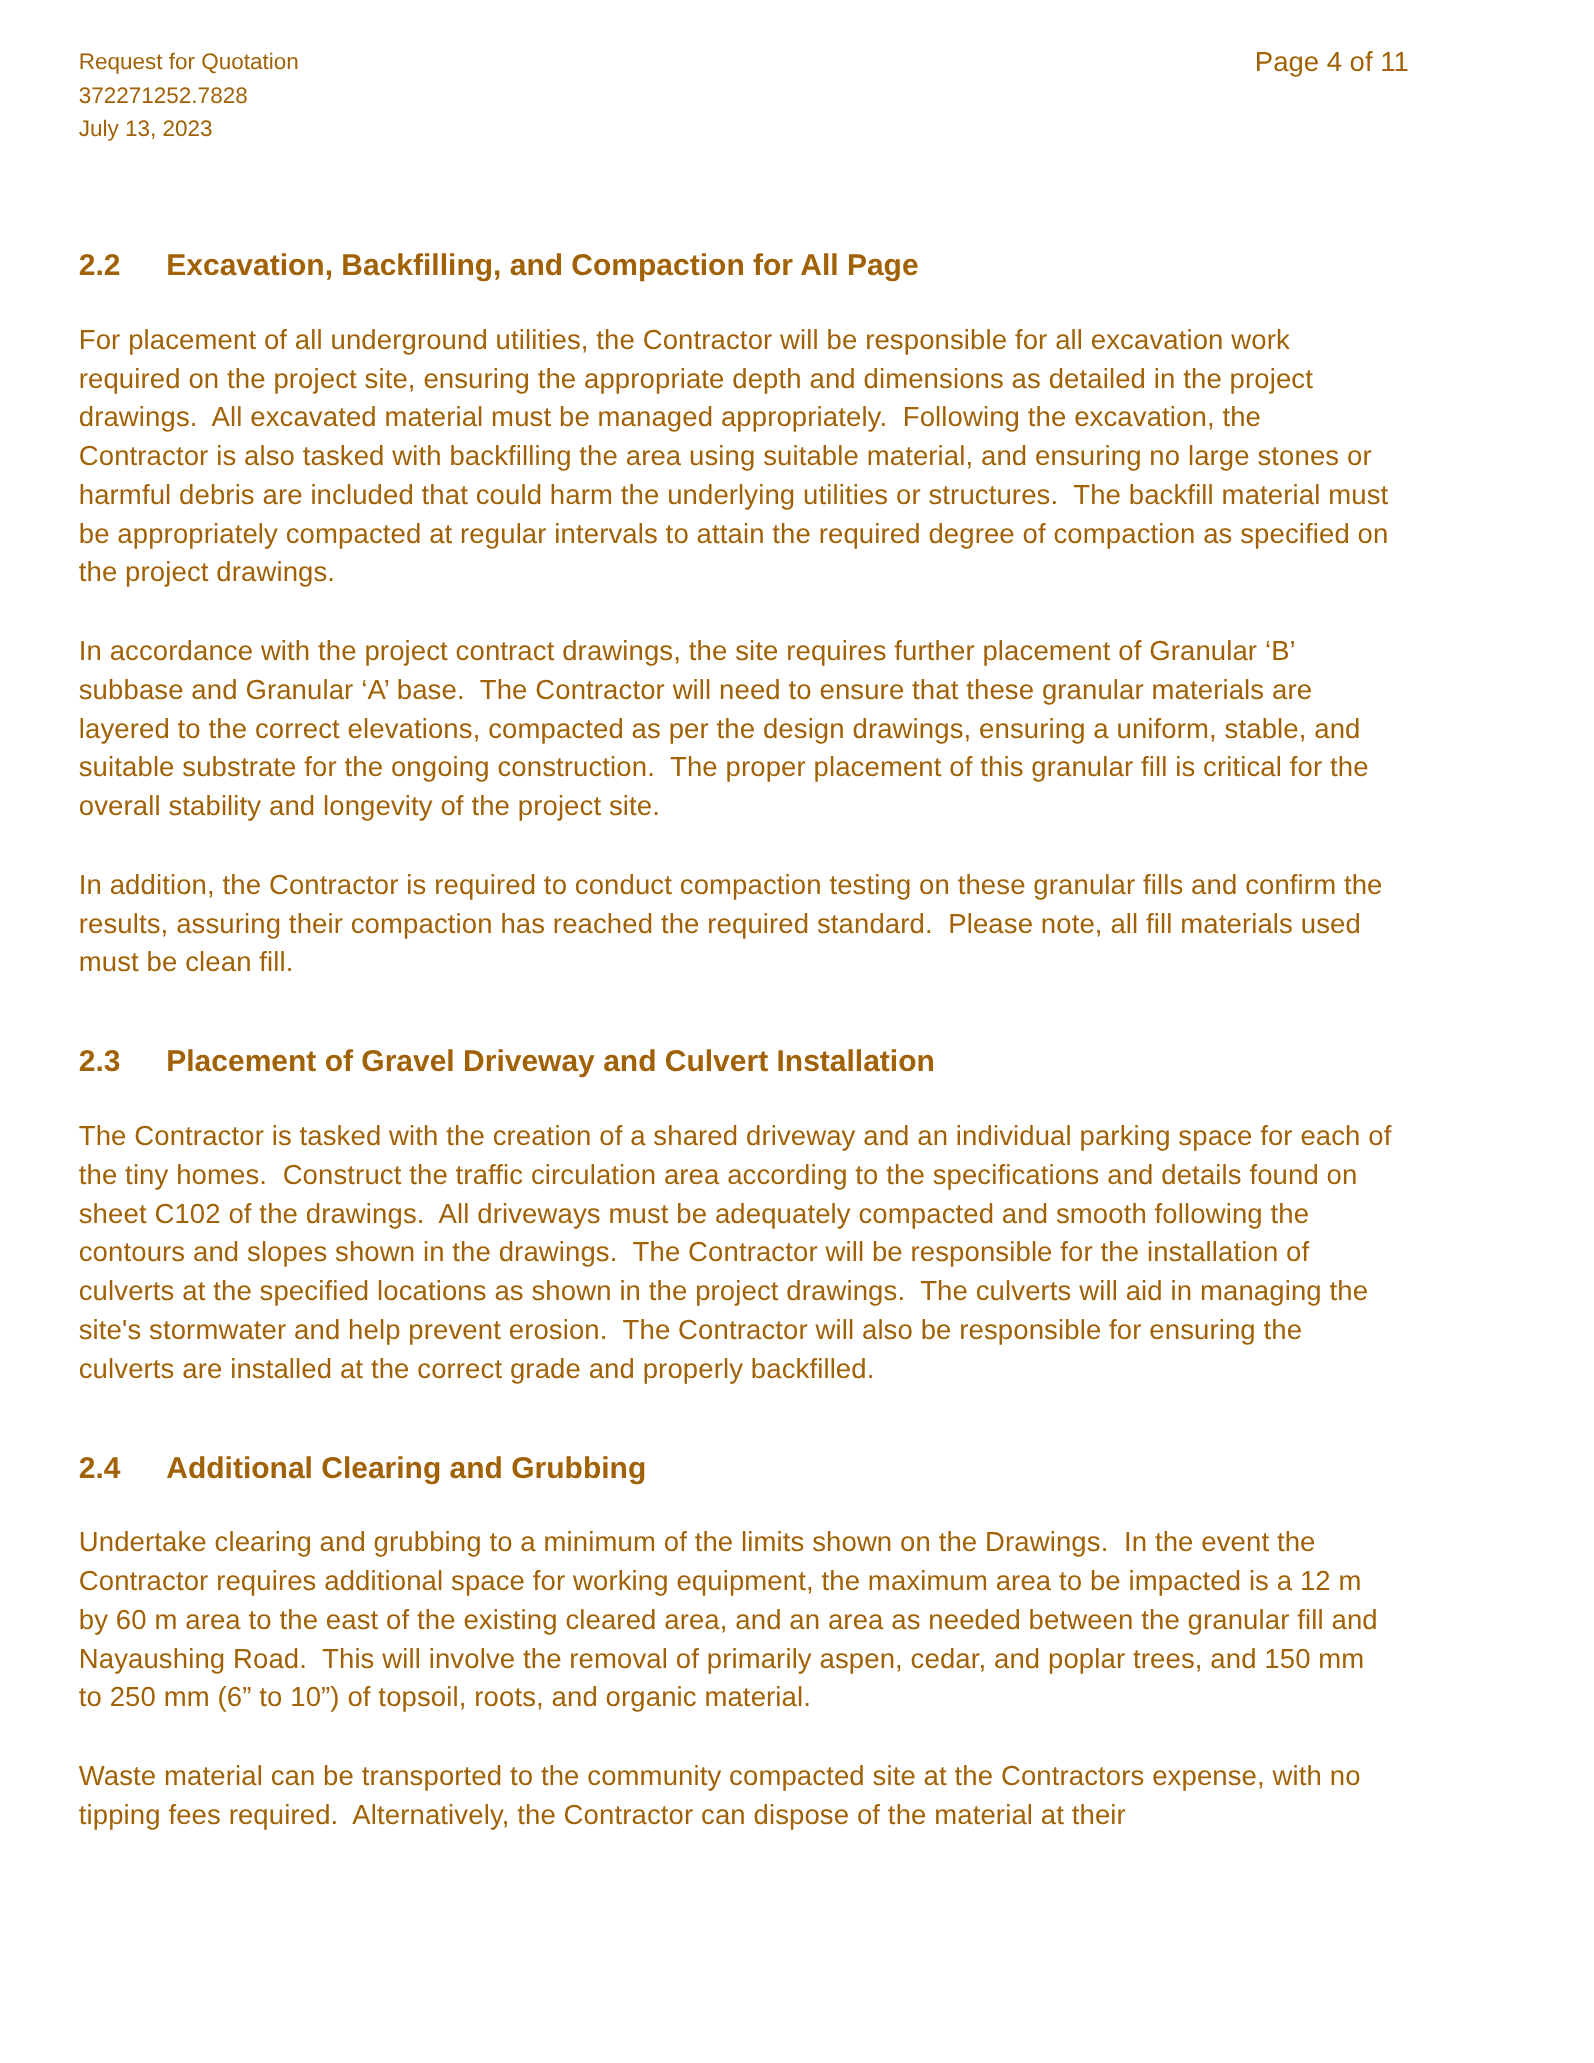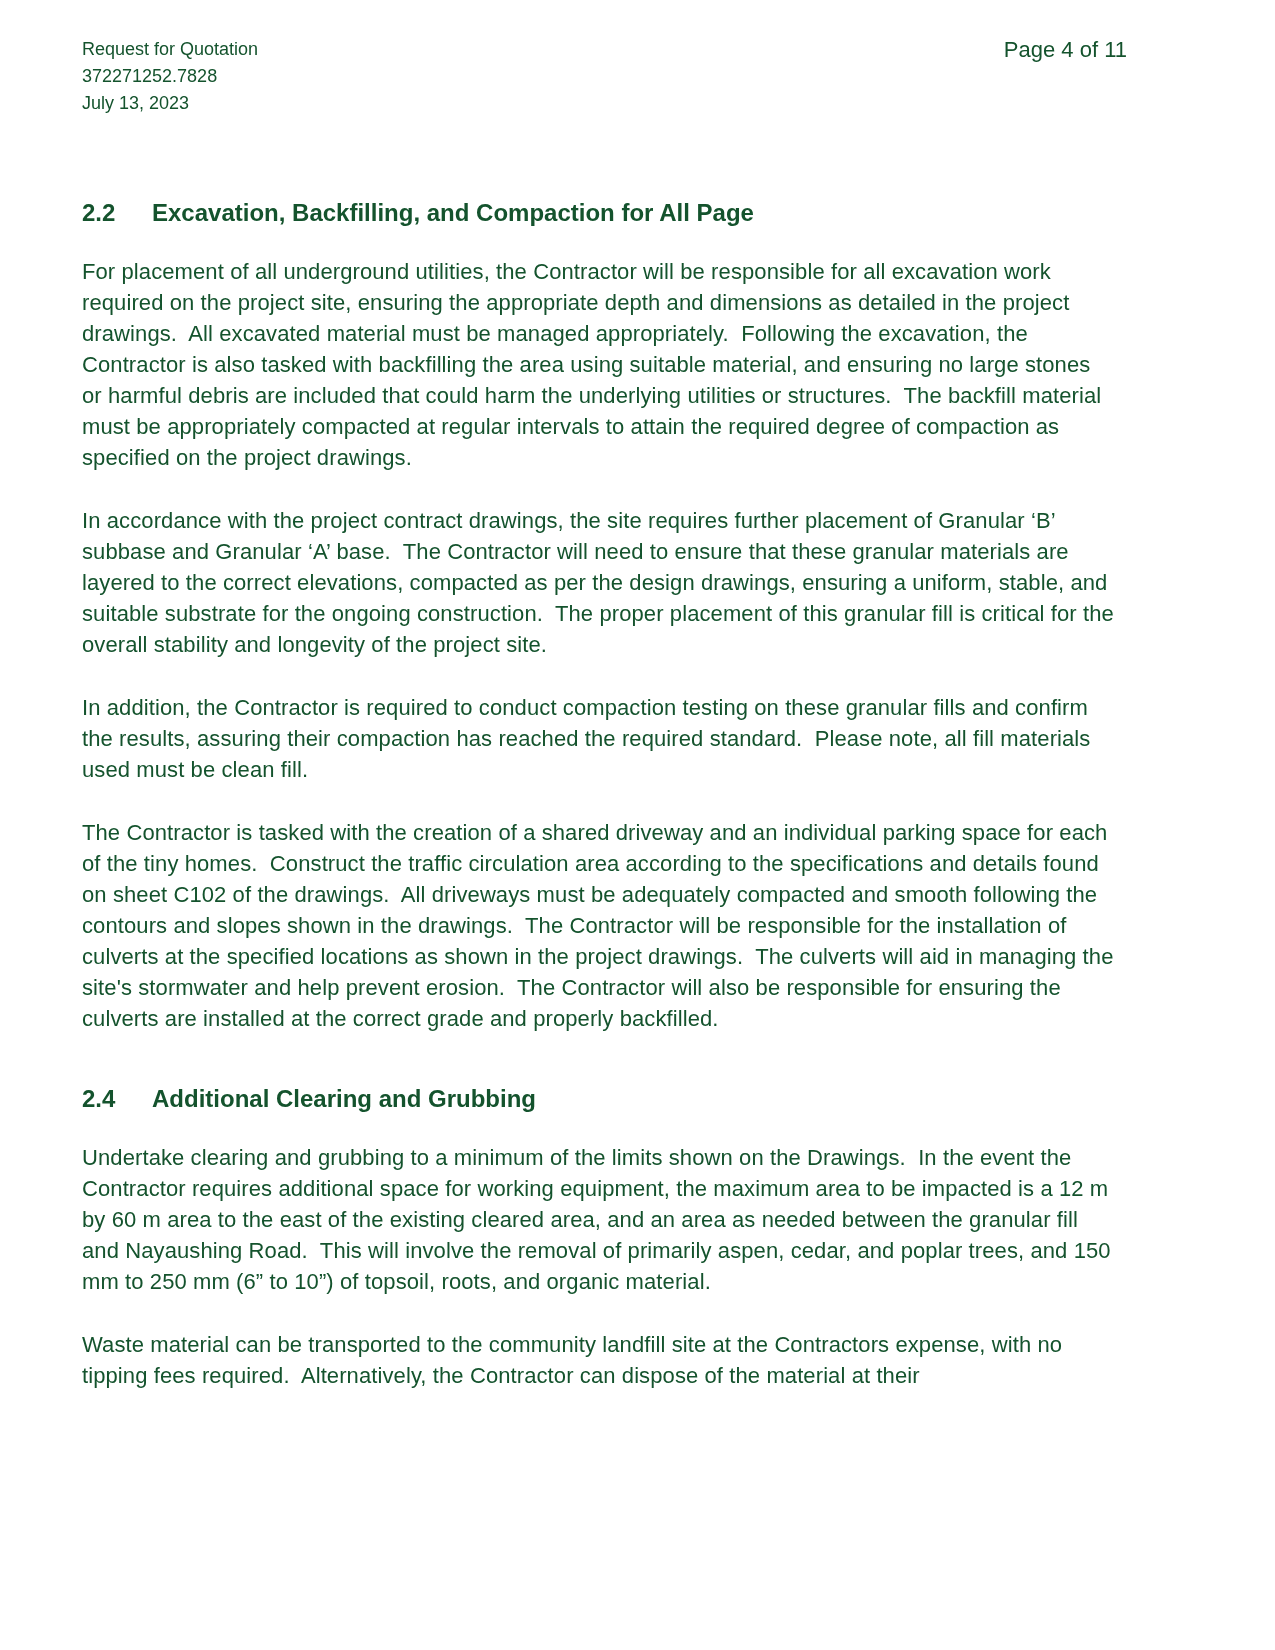--- a/index.html
+++ b/index.html
@@ -5,24 +5,24 @@
   html, body {
     margin: 0;
     padding: 0;
     background: #ffffff;
   }
   .page {
     position: relative;
     width: 1275px;
     height: 1650px;
     background: #ffffff;
-    color: #14532d;
+    color: #a16207;
     font-family: "Liberation Sans", sans-serif;
     box-sizing: border-box;
-    padding: 36px 148px 0 82px;
+    padding: 36px 148px 0 63px;
     overflow: hidden;
   }
   .header {
     display: flex;
     justify-content: space-between;
     align-items: flex-start;
     font-size: 18px;
     line-height: 27px;
   }
   .header-left div {
@@ -78,27 +78,31 @@
       <div class="section-heading">
         <span class="sec-num">2.2</span>
         <span class="sec-title">Excavation, Backfilling, and Compaction for All Page</span>
       </div>
       <p class="para">For placement of all underground utilities, the Contractor will be responsible for all excavation work required on the project site, ensuring the appropriate depth and dimensions as detailed in the project drawings.  All excavated material must be managed appropriately.  Following the excavation, the Contractor is also tasked with backfilling the area using suitable material, and ensuring no large stones or harmful debris are included that could harm the underlying utilities or structures.  The backfill material must be appropriately compacted at regular intervals to attain the required degree of compaction as specified on the project drawings.</p>
       <p class="para">In accordance with the project contract drawings, the site requires further placement of Granular ‘B’ subbase and Granular ‘A’ base.  The Contractor will need to ensure that these granular materials are layered to the correct elevations, compacted as per the design drawings, ensuring a uniform, stable, and suitable substrate for the ongoing construction.  The proper placement of this granular fill is critical for the overall stability and longevity of the project site.</p>
       <p class="para">In addition, the Contractor is required to conduct compaction testing on these granular fills and confirm the results, assuring their compaction has reached the required standard.  Please note, all fill materials used must be clean fill.</p>
     </div>
 
     <div class="section">
+      <div class="section-heading">
+        <span class="sec-num">2.3</span>
+        <span class="sec-title">Placement of Gravel Driveway and Culvert Installation</span>
+      </div>
       <p class="para">The Contractor is tasked with the creation of a shared driveway and an individual parking space for each of the tiny homes.  Construct the traffic circulation area according to the specifications and details found on sheet C102 of the drawings.  All driveways must be adequately compacted and smooth following the contours and slopes shown in the drawings.  The Contractor will be responsible for the installation of culverts at the specified locations as shown in the project drawings.  The culverts will aid in managing the site's stormwater and help prevent erosion.  The Contractor will also be responsible for ensuring the culverts are installed at the correct grade and properly backfilled.</p>
     </div>
 
     <div class="section">
       <div class="section-heading">
         <span class="sec-num">2.4</span>
         <span class="sec-title">Additional Clearing and Grubbing</span>
       </div>
       <p class="para">Undertake clearing and grubbing to a minimum of the limits shown on the Drawings.  In the event the Contractor requires additional space for working equipment, the maximum area to be impacted is a 12 m by 60 m area to the east of the existing cleared area, and an area as needed between the granular fill and Nayaushing Road.  This will involve the removal of primarily aspen, cedar, and poplar trees, and 150 mm to 250 mm (6” to 10”) of topsoil, roots, and organic material.</p>
-      <p class="para">Waste material can be transported to the community landfill site at the Contractors expense, with no tipping fees required.  Alternatively, the Contractor can dispose of the material at their</p>
+      <p class="para">Waste material can be transported to the community compacted site at the Contractors expense, with no tipping fees required.  Alternatively, the Contractor can dispose of the material at their</p>
     </div>
 
   </div>
 
 </div>
 
 </body></html>

